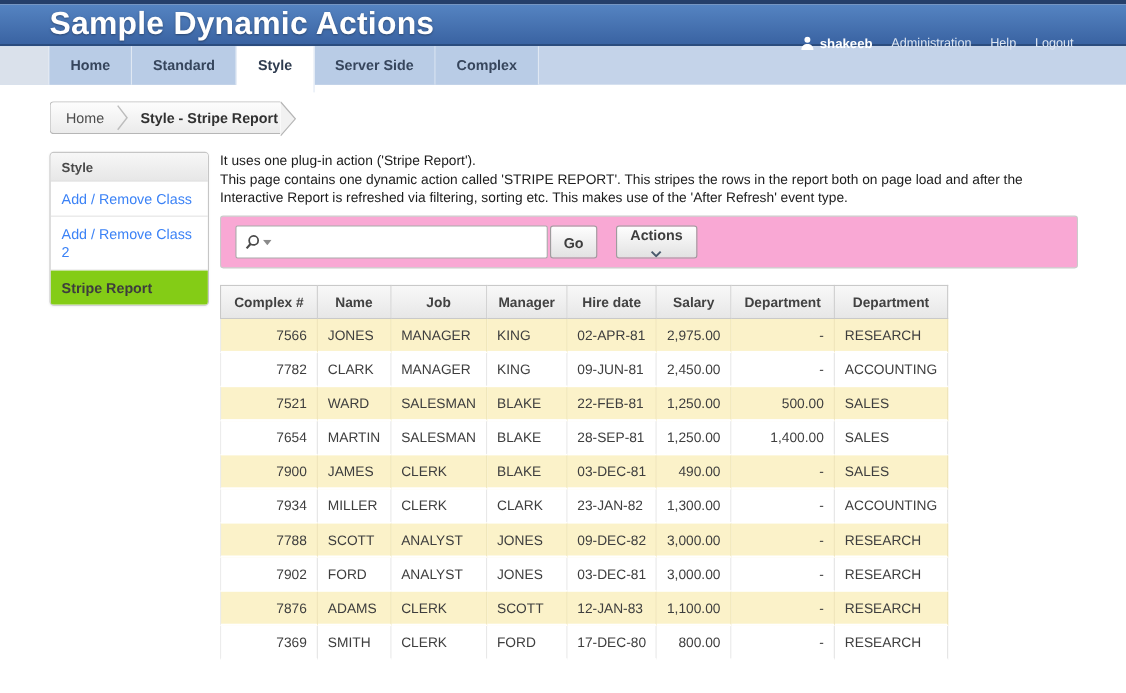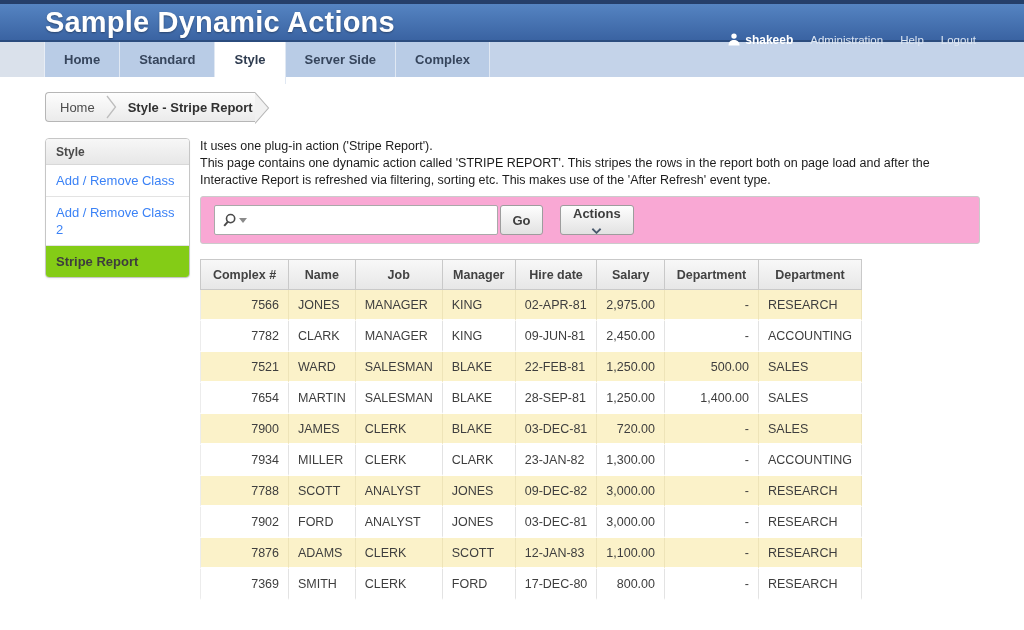--- a/index.html
+++ b/index.html
@@ -229,21 +229,21 @@
             <td class="al-right">1,250.00</td>
             <td class="al-right">1,400.00</td>
             <td class="al-left">SALES</td>
           </tr>
           <tr>
             <td class="al-right">7900</td>
             <td class="al-left">JAMES</td>
             <td class="al-left">CLERK</td>
             <td class="al-left">BLAKE</td>
             <td class="al-left">03-DEC-81</td>
-            <td class="al-right">720.00</td>
+            <td class="al-right">490.00</td>
             <td class="al-right">-</td>
             <td class="al-left">SALES</td>
           </tr>
           <tr>
             <td class="al-right">7934</td>
             <td class="al-left">MILLER</td>
             <td class="al-left">CLERK</td>
             <td class="al-left">CLARK</td>
             <td class="al-left">23-JAN-82</td>
             <td class="al-right">1,300.00</td>

